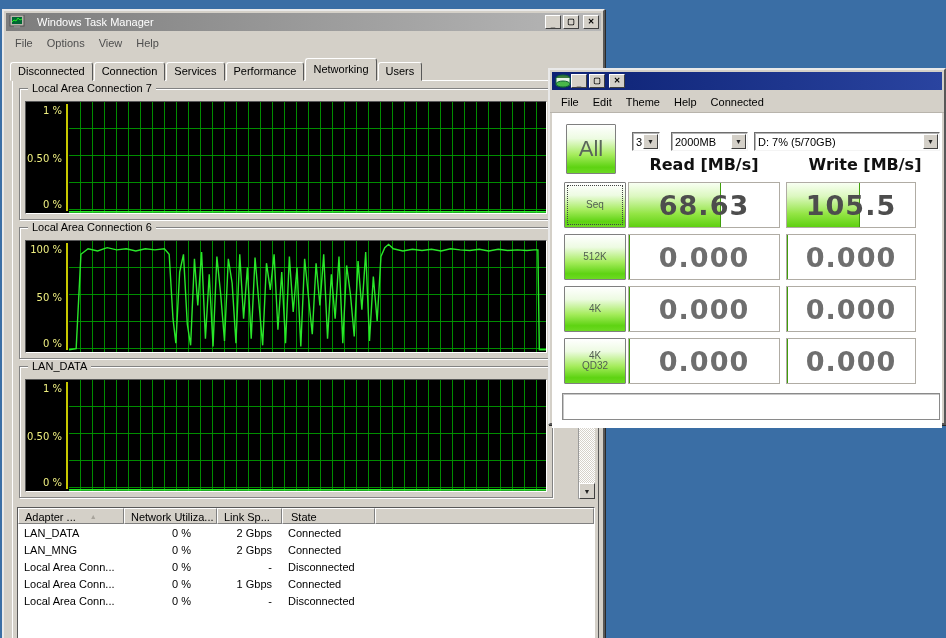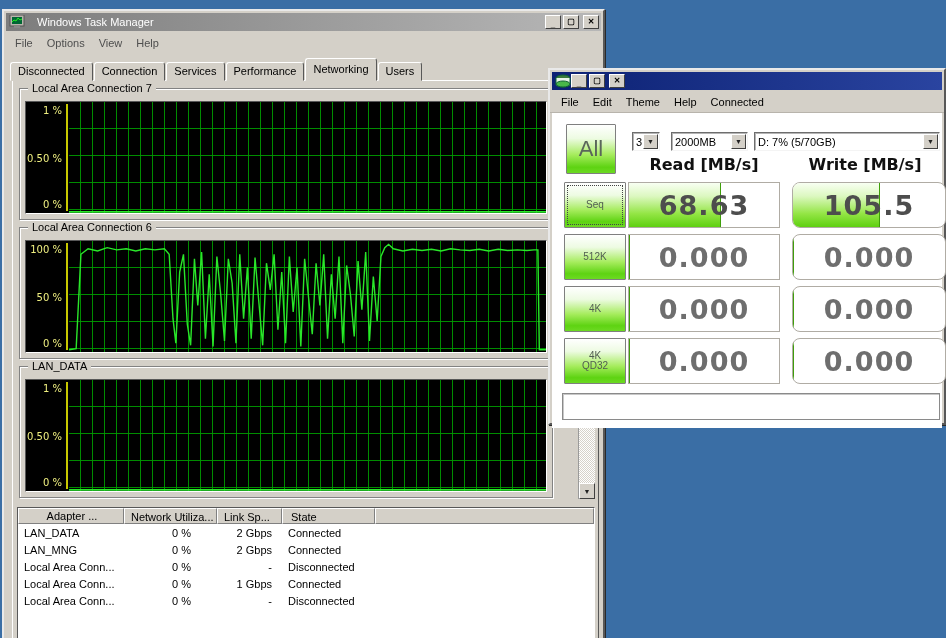--- a/index.html
+++ b/index.html
@@ -42,21 +42,21 @@
   .vscroll { position: absolute; left: 565px; top: 4px; width: 17px; height: 414px;
     background: #d4d0c8;
     background-image: conic-gradient(#ffffff 25%, #d6d2ca 0 50%, #ffffff 0 75%, #d6d2ca 0);
     background-size: 2px 2px; border-left: 1px solid #9a9a9a; }
   .sbtn { position: absolute; left: 0; width: 16px; height: 16px; background: #d4d0c8; border: 1px solid; border-color: #fff #404040 #404040 #fff; font-size: 7px; color: #222; display: flex; align-items: center; justify-content: center; }
   .sbtn.up { top: 0; } .sbtn.down { bottom: 0; }
 
   .listview { position: absolute; left: 4px; top: 426px; width: 578px; height: 162px; background: #fff; border: 1px solid; border-color: #585858 #fff #fff #585858; overflow: hidden; }
   .lv-header { display: flex; height: 16px; font-size: 11px; }
   .hcell { background: #d4d0c8; border: 1px solid; border-color: #fff #808080 #808080 #fff; padding: 1px 4px 0 6px; white-space: nowrap; overflow: hidden; display: flex; align-items: center; }
-  .hc0 { width: 106px; flex-direction: column; } .hc1 { width: 93px; } .hc2 { width: 65px; } .hc3 { width: 93px; padding-left: 8px; } .hcf { flex: 1; }
+  .hc0 { width: 106px; } .hc1 { width: 93px; } .hc2 { width: 65px; } .hc3 { width: 93px; padding-left: 8px; } .hcf { flex: 1; }
   .sort-arrow { color: #a8a49c; font-size: 7px; margin-left: 14px; }
   .lv-row { display: flex; height: 17px; font-size: 11px; align-items: center; }
   .c0 { width: 106px; padding-left: 6px; } .c1 { width: 93px; text-align: right; padding-right: 26px; }
   .c2 { width: 65px; text-align: right; padding-right: 10px; } .c3 { width: 93px; padding-left: 6px; }
 
   
   #cdm { left: 548px; top: 68px; width: 398px; height: 357px; z-index: 10; }
   .cdm-menu { border-bottom: 1px solid #b8b4ac; }
   .cdm-menu .mi { color: #000; }
   .cdm-client { position: relative; margin: 0 2px 2px 2px; height: 315px; background: #fff; }
@@ -75,21 +75,21 @@
   #hdr-read { left: 76px; width: 152px; } #hdr-write { left: 234px; width: 158px; }
   .bench-btn { left: 12px; width: 62px; height: 46px; }
   .bench-btn.focused { outline: 1px dotted #444; outline-offset: -4px; }
   .vcell { position: absolute; height: 46px; background: #fff; border: 1px solid #b0aca4; overflow: hidden; }
   .vcell .fill { position: absolute; left: 0; top: 0; bottom: 0; width: 0;
     background: linear-gradient(180deg,#f8fff2 0%,#dcf8c0 30%,#93e544 70%,#5fd011 100%);
     border-right: 1px solid #3f9e0a; }
   .vcell .num { position: relative; width: 100%; height: 100%; display: flex; align-items: center; justify-content: center;
     font-family: "DejaVu Sans", sans-serif; font-weight: bold; font-size: 27px; color: #6e6e6e; letter-spacing: 1px; }
   .vcell.seq .num { color: #4d4d4d; }
-  .rcell { left: 76px; width: 152px; } .wcell { left: 240px; width: 154px; border-radius: 8px; }
+  .rcell { left: 76px; width: 152px; } .wcell { left: 234px; width: 130px; }
   .comment { position: absolute; left: 10px; top: 280px; width: 378px; height: 27px; background: #fff; border: 1px solid #8a8a8a; box-shadow: inset 1px 1px 0 #c8c8c8; font-size: 11px; padding: 0 4px; }
 
   
   .appicon { width: 16px; height: 14px; position: relative; flex: none; }
 </style>
 </head>
 <body>
 
 <div class="stage">
 

